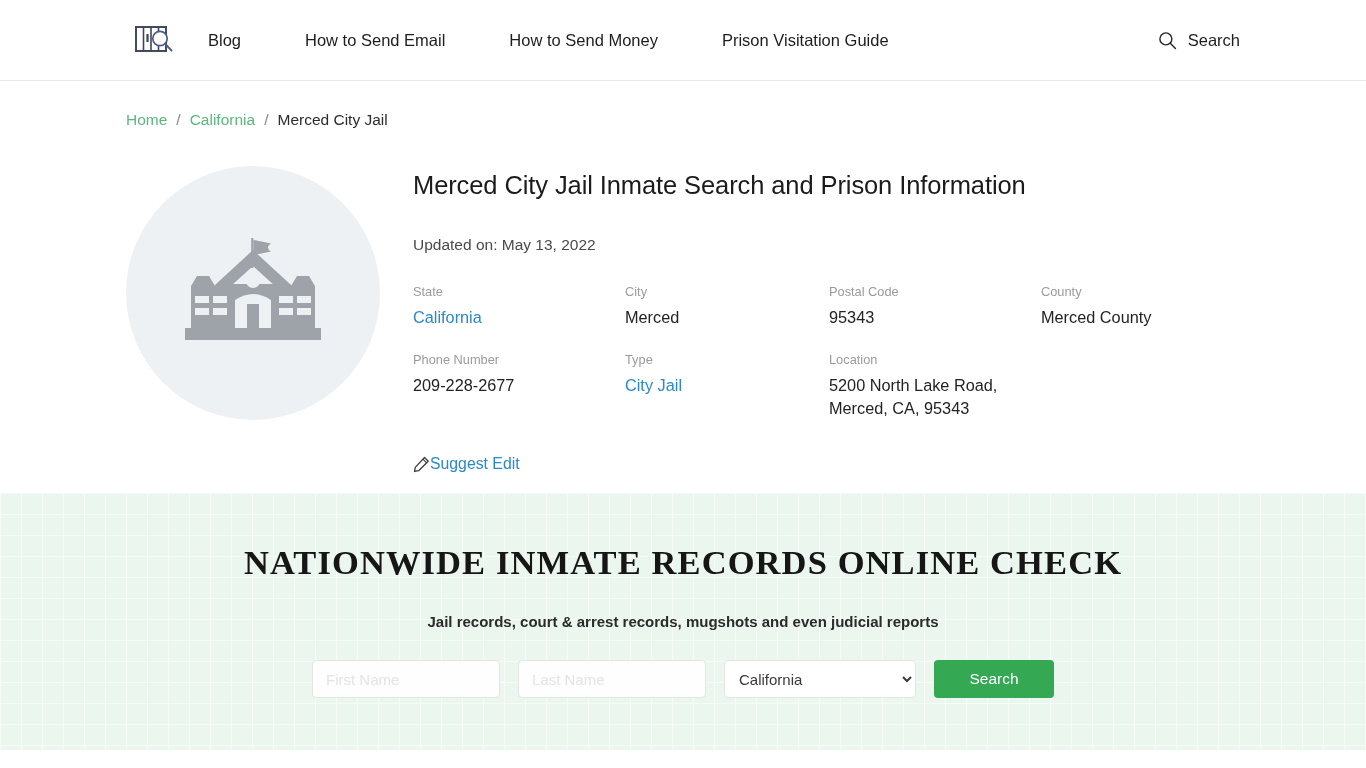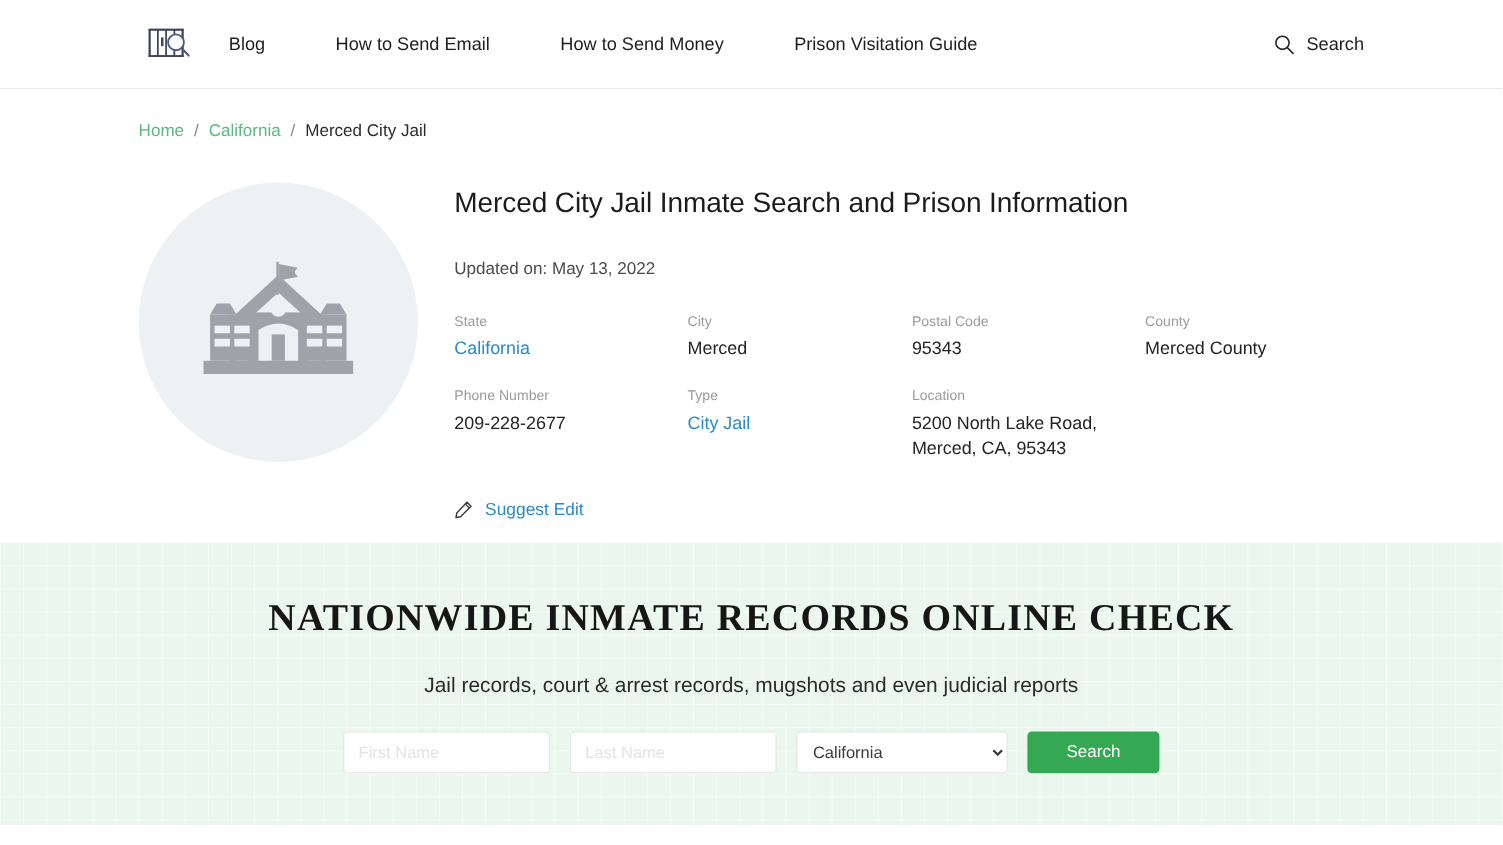--- a/index.html
+++ b/index.html
@@ -112,22 +112,21 @@
   .info-value {
     font-size: 16.3px;
     color: #232323;
     line-height: 1.45;
   }
   .info-value.link { color: #2b89c8; cursor: pointer; }
 
   .suggest-edit {
     margin-top: 34px;
     display: flex;
-    align-items: flex-start;
-    gap: 11px;
+    align-items: flex-end;
     cursor: pointer;
     width: fit-content;
   }
   .suggest-edit svg { width: 17px; height: 17px; display:block; }
   .suggest-edit .se-label {
     font-size: 15.8px;
     color: #2b89c8;
   }
 
   
@@ -147,23 +146,24 @@
   .cta-title {
     font-family: "Liberation Serif", serif;
     font-weight: bold;
     font-size: 34.5px;
     letter-spacing: 1.1px;
     color: #161616;
     margin: 0;
     padding-top: 50px;
   }
   .cta-sub {
-    font-size: 19px;
+    font-size: 15px;
     color: #2b2b2b;
     margin-top: 31px;
+    font-weight: bold;
   }
   .cta-form {
     margin-top: 30px;
     display: flex;
     justify-content: center;
     align-items: center;
     gap: 18px;
   }
   .cta-input {
     width: 188px;

